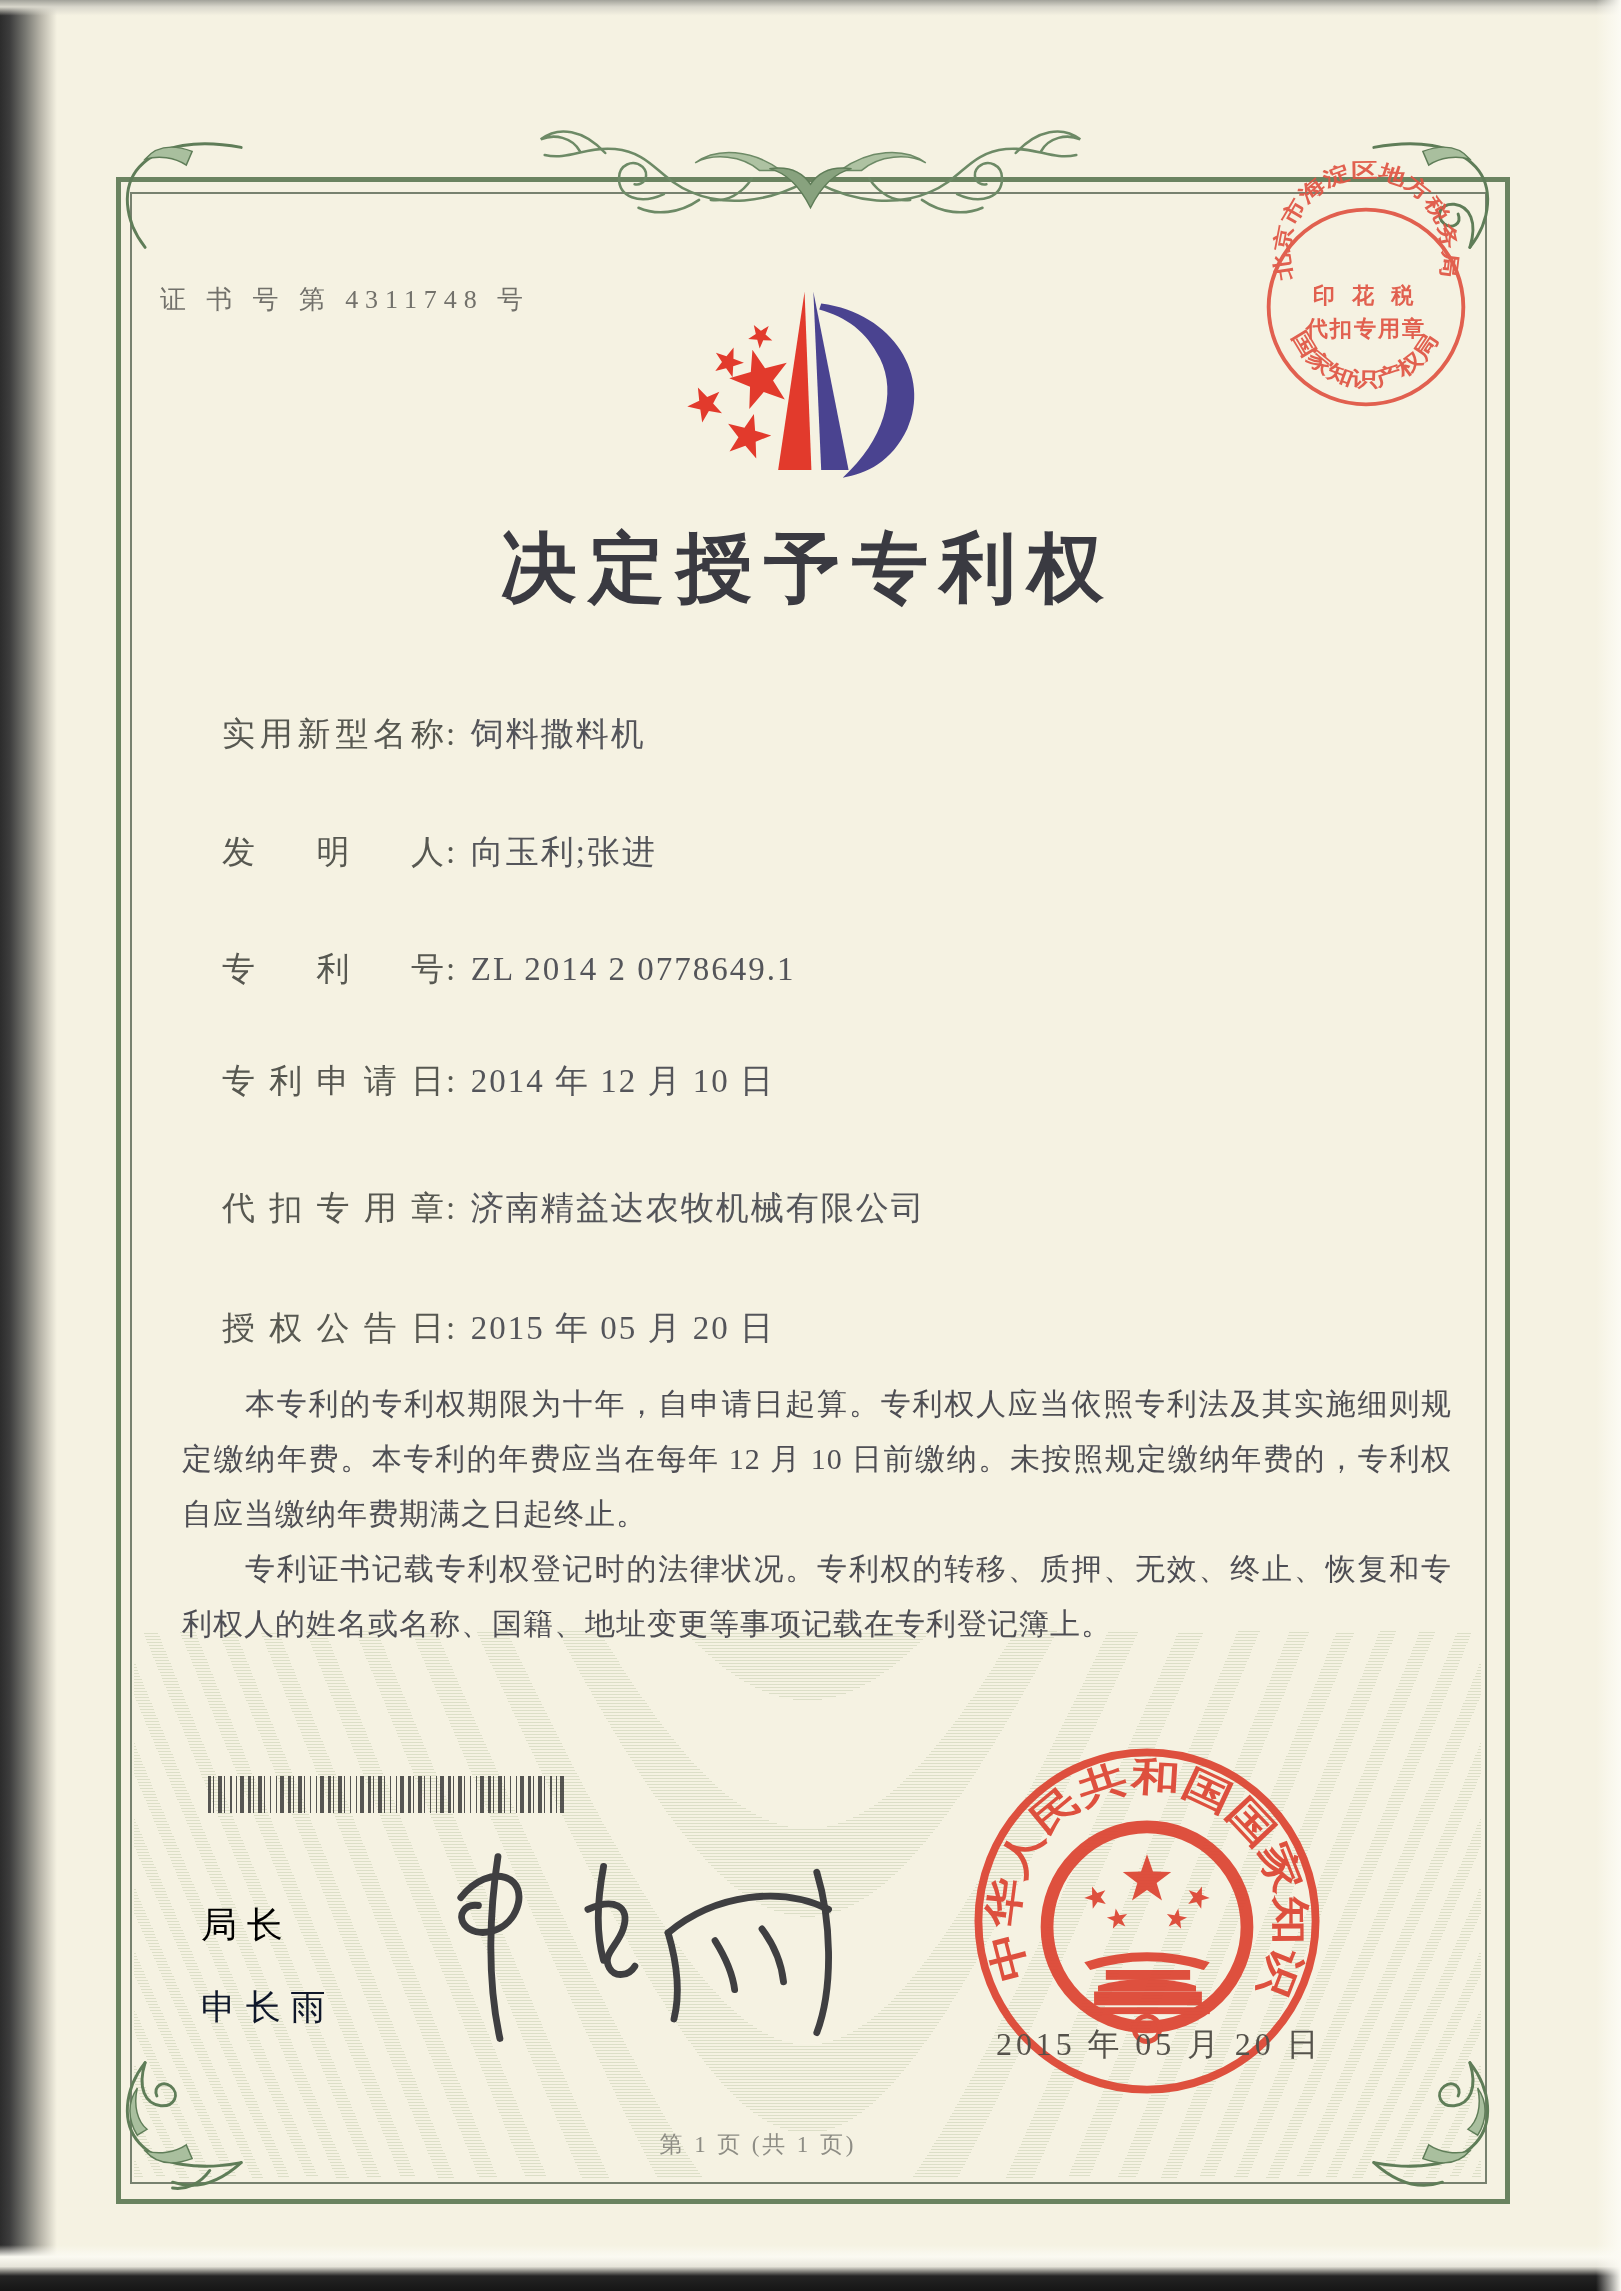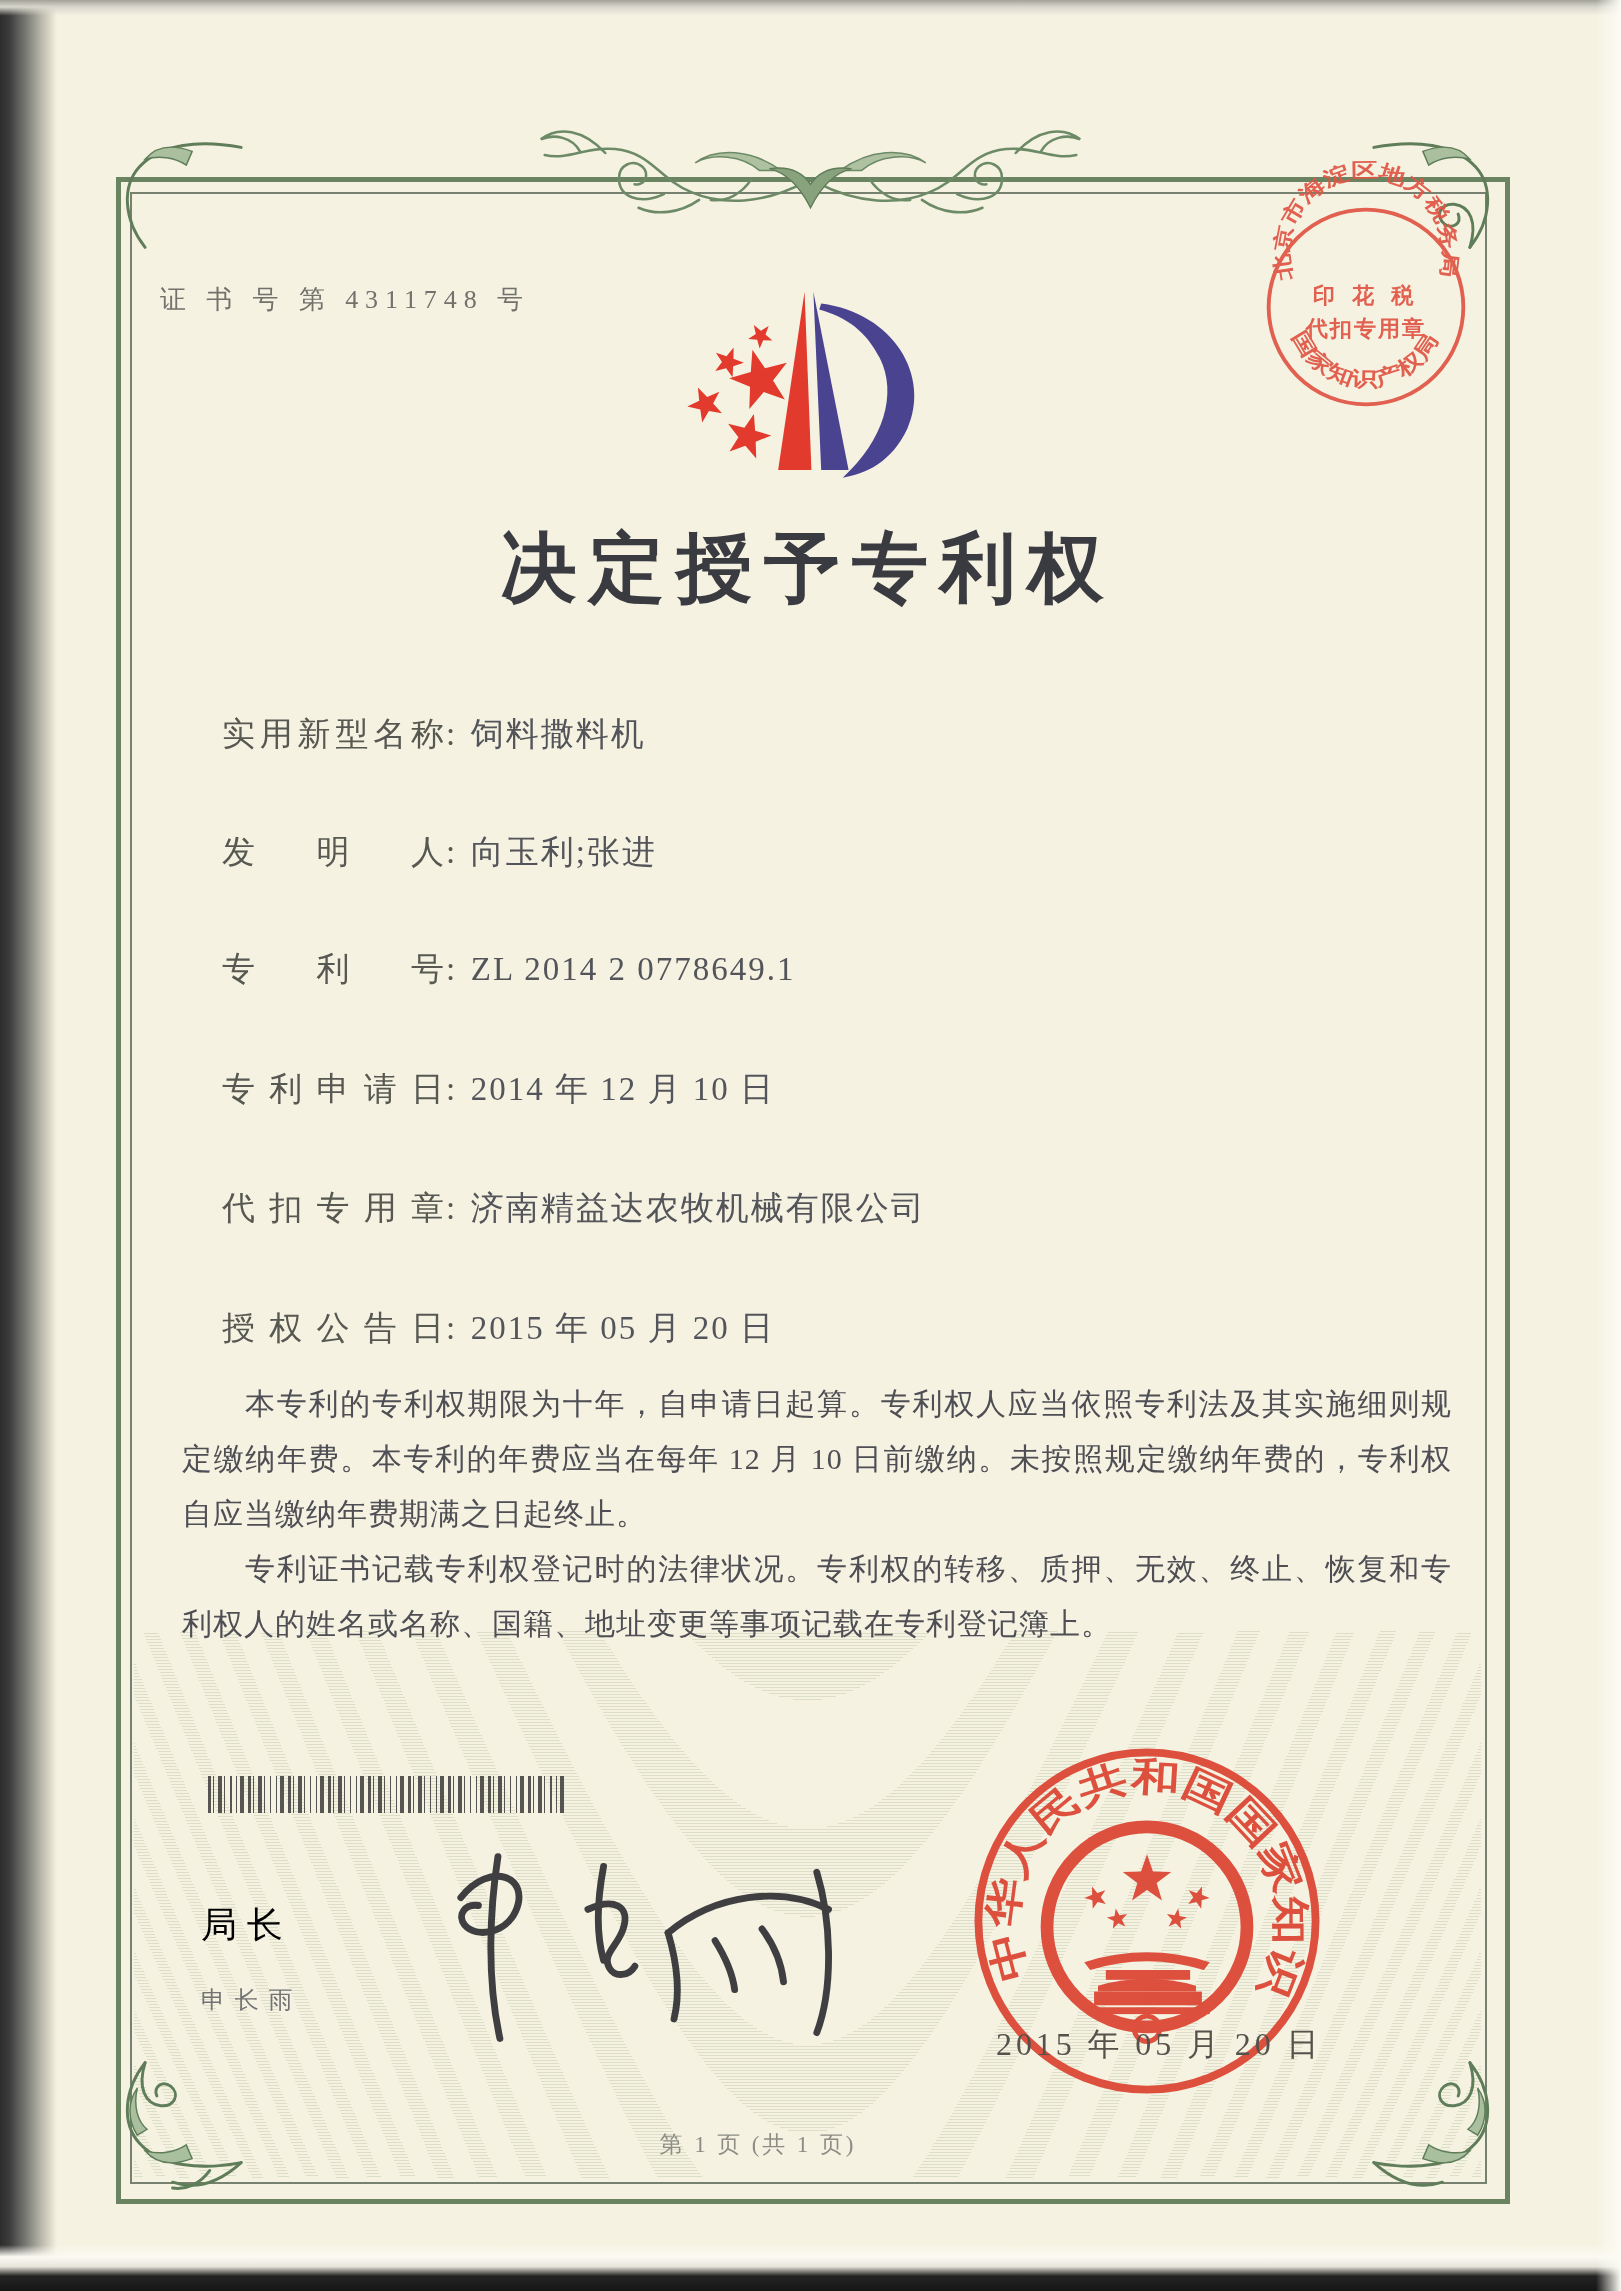--- a/index.html
+++ b/index.html
@@ -37,21 +37,21 @@
   .barcode{position:absolute;left:208px;top:1776px;width:356px;height:37px;opacity:.82;
     background:repeating-linear-gradient(90deg,
       #333 0 2.9px, transparent 2.9px 4.9px,
       #333 4.9px 5.9px, transparent 5.9px 9.8px,
       #333 9.8px 13.7px, transparent 13.7px 15.7px,
       #333 15.7px 16.7px, transparent 16.7px 21.6px,
       #333 21.6px 23.5px, transparent 23.5px 28px,
       #333 28px 29px, transparent 29px 32px,
       #333 32px 36px, transparent 36px 40px);}
   .signer-title{position:absolute;left:201px;top:1901px;font-size:36px;letter-spacing:9.8px;color:#000000;}
-  .signer-name{position:absolute;left:201px;top:1984px;font-size:24px;letter-spacing:9.8px;color:#737373;}
+  .signer-name{position:absolute;left:201px;top:1984px;font-size:35px;letter-spacing:9.8px;color:#0f172a;}
   .signature{position:absolute;left:421px;top:1839px;width:461px;height:223px;}
   .seal{position:absolute;left:949px;top:1723px;width:396px;height:396px;opacity:.95;}
   .seal-date{position:absolute;left:996px;top:2023px;font-size:32px;letter-spacing:3.9px;color:#55524b;z-index:5;}
   .footer{position:absolute;left:66px;top:2129px;width:1384px;text-align:center;
     font-size:23px;color:#8e8d85;letter-spacing:2.9px;}
   .orn-top{position:absolute;left:534px;top:110px;width:553px;height:129px;}
   .orn{position:absolute;width:147px;height:147px;}
   .orn-bl{left:102px;top:2045px;}
   .orn-br{left:1366px;top:2045px;transform:scaleX(-1);}
   .orn-tr{left:1366px;top:118px;transform:scale(-1,-1);}
@@ -157,21 +157,21 @@
   <div class="fields">
     <div class="field-row" style="top:0px">
       <span class="f-label">实用新型名称</span><span class="f-colon">:</span><span class="f-value">饲料撒料机</span>
     </div>
     <div class="field-row" style="top:118px">
       <span class="f-label">发明人</span><span class="f-colon">:</span><span class="f-value">向玉利;张进</span>
     </div>
     <div class="field-row" style="top:235px">
       <span class="f-label">专利号</span><span class="f-colon">:</span><span class="f-value">ZL 2014 2 0778649.1</span>
     </div>
-    <div class="field-row" style="top:355px">
+    <div class="field-row" style="top:347px">
       <span class="f-label">专利申请日</span><span class="f-colon">:</span><span class="f-value">2014 年 12 月 10 日</span>
     </div>
     <div class="field-row" style="top:474px">
       <span class="f-label">代扣专用章</span><span class="f-colon">:</span><span class="f-value">济南精益达农牧机械有限公司</span>
     </div>
     <div class="field-row" style="top:594px">
       <span class="f-label">授权公告日</span><span class="f-colon">:</span><span class="f-value">2015 年 05 月 20 日</span>
     </div>
   </div>
 

